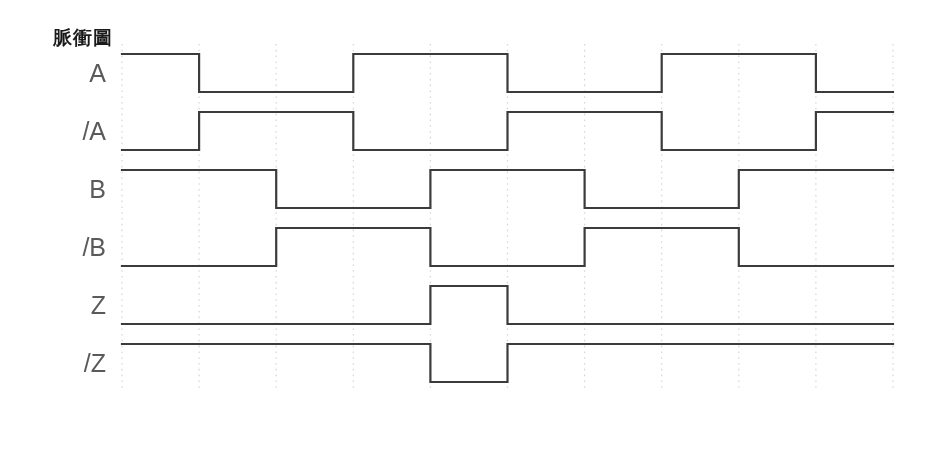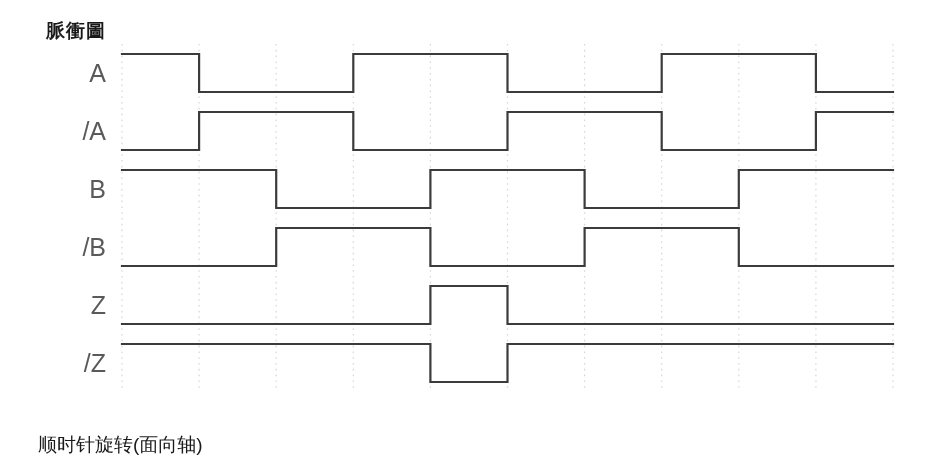--- a/index.html
+++ b/index.html
@@ -12,21 +12,21 @@
     position: relative;
     width: 927px;
     height: 475px;
     background: #ffffff;
     overflow: hidden;
   }
   .title {
     position: absolute;
     left: 38px;
     top: 10px;
-    margin: 8px;
+    margin: 15px;
     font-size: 19px;
     font-weight: bold;
     color: #1a1a1a;
     letter-spacing: 1px;
   }
   .diagram-svg {
     position: absolute;
     left: 0;
     top: 0;
   }
@@ -72,14 +72,13 @@
       <g>
         <text x="106" y="82" text-anchor="end" font-size="25" fill="#5a5a5a">A</text>
         <text x="106" y="140" text-anchor="end" font-size="25" fill="#5a5a5a">/A</text>
         <text x="106" y="198" text-anchor="end" font-size="25" fill="#5a5a5a">B</text>
         <text x="106" y="256" text-anchor="end" font-size="25" fill="#5a5a5a">/B</text>
         <text x="106" y="314" text-anchor="end" font-size="25" fill="#5a5a5a">Z</text>
         <text x="106" y="372" text-anchor="end" font-size="25" fill="#5a5a5a">/Z</text>
       </g>
     </svg>
 
-  <div class="caption">顺时针旋转(面向轴)</div>
 </div>
 
 </body></html>

